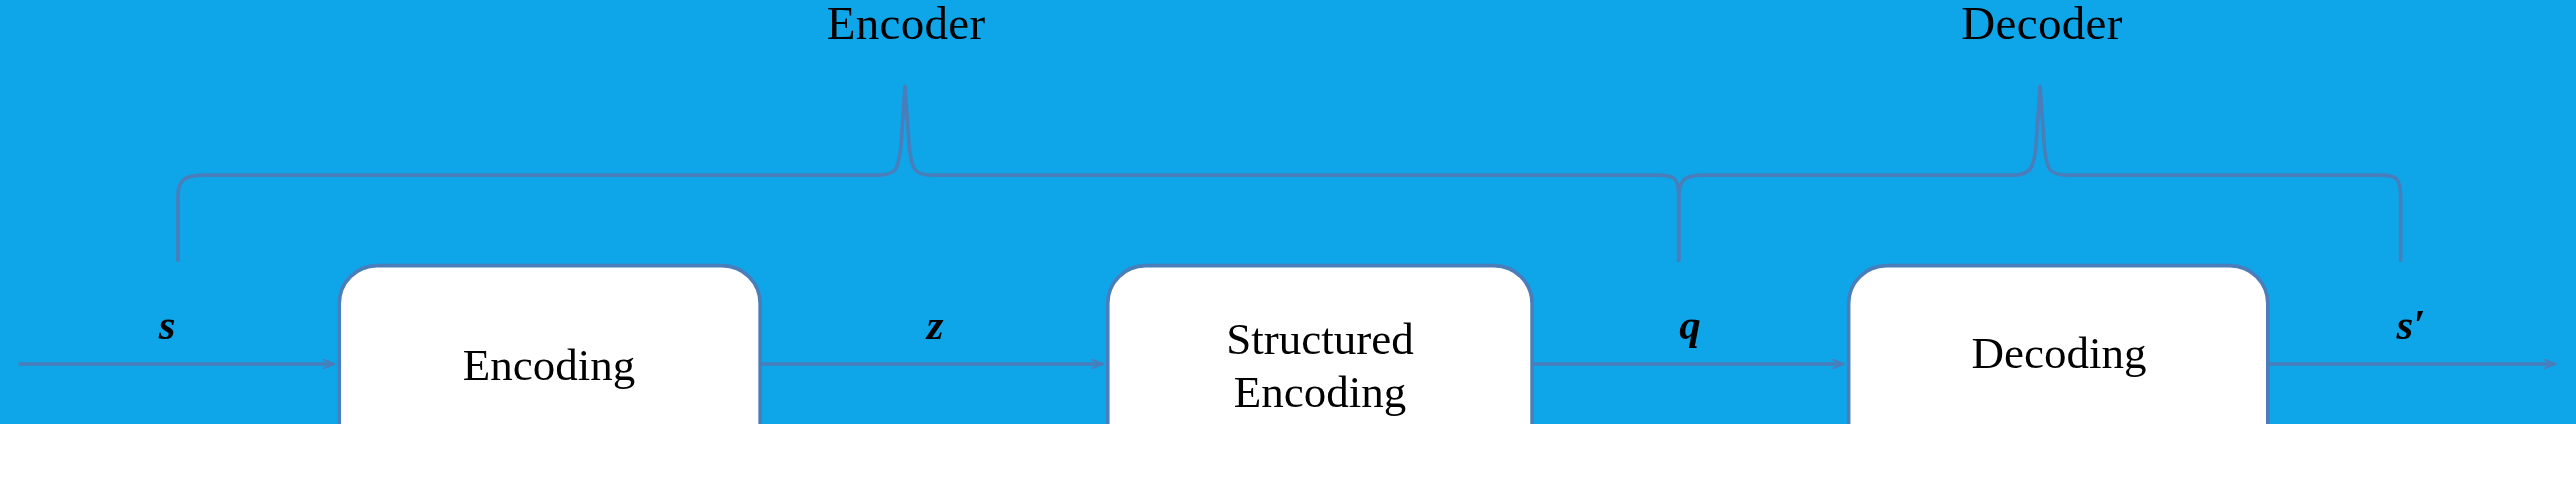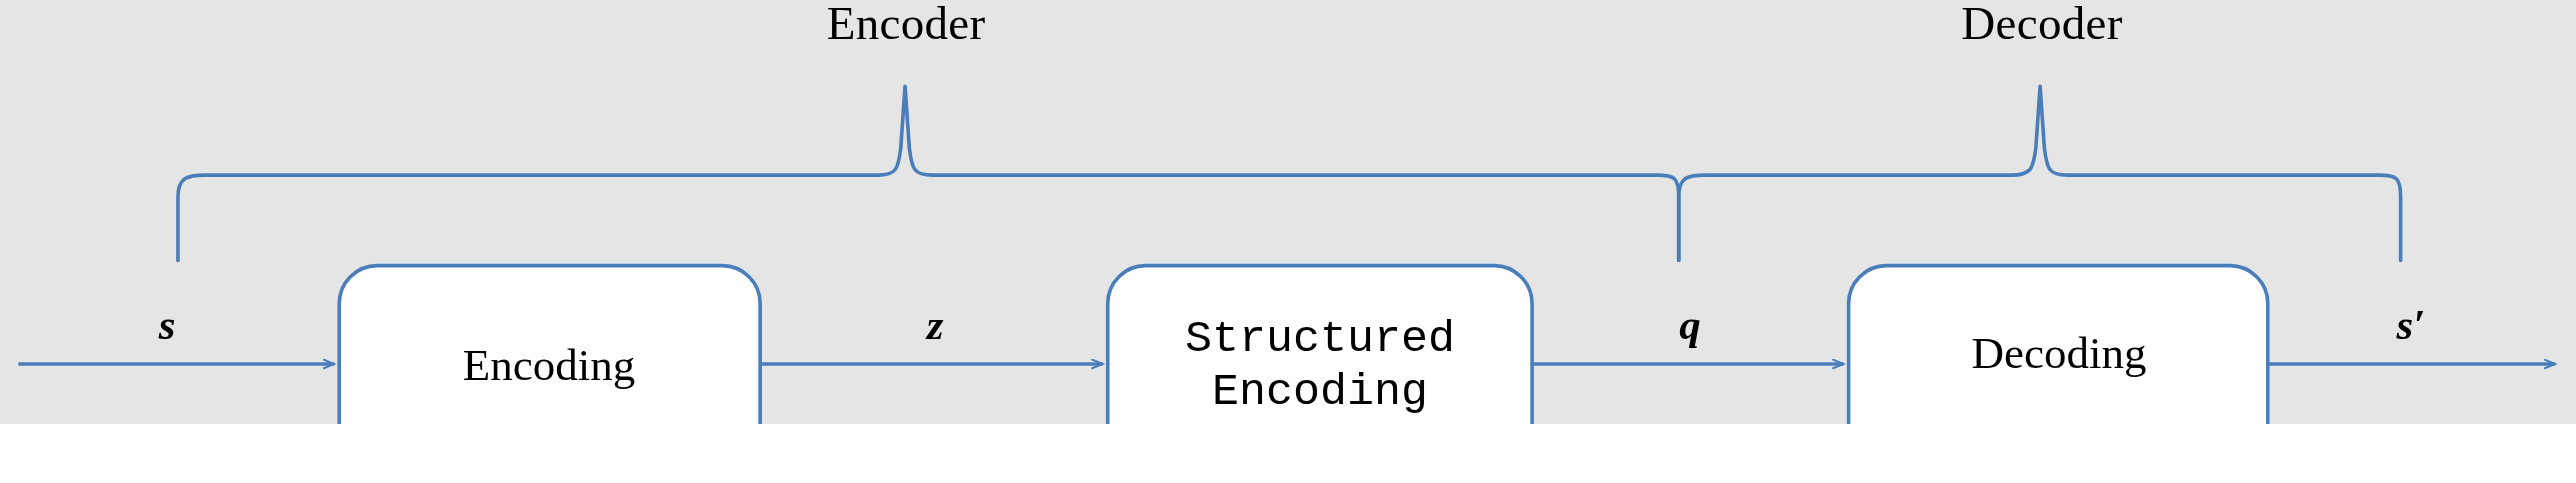--- a/index.html
+++ b/index.html
@@ -8,21 +8,21 @@
     padding: 0;
     background: #ffffff;
   }
   body {
     font-family: "Liberation Serif", "DejaVu Serif", serif;
   }
   #diagram-root {
     position: relative;
     width: 2576px;
     height: 424px;
-    background: #e5e5e5;
+    background: #0ea5e9;
     overflow: hidden;
   }
   #diagram-svg {
     position: absolute;
     left: 0;
     top: 0;
     width: 2576px;
     height: 483px;
     display: block;
   }
@@ -121,21 +121,21 @@
   </svg>
 
   <div class="layer-text">
 
     <div class="group-label" style="left:906px; top:23px;">Encoder</div>
 
     <div class="group-label" style="left:2042px; top:23px;">Decoder</div>
 
     <div class="box-label" style="left:549px; top:366px;">Encoding</div>
 
-    <div class="box-label" style="left:1320px; top:366px;font-family:Liberation Mono, monospace;">Structured
+    <div class="box-label" style="left:1320px; top:366px;">Structured
 Encoding</div>
 
     <div class="box-label" style="left:2059px; top:354px;">Decoding</div>
 
     <div class="var-label" style="left:167px; top:324px;">s</div>
 
     <div class="var-label" style="left:935px; top:324px;">z</div>
 
     <div class="var-label" style="left:1690px; top:324px;">q</div>
 

